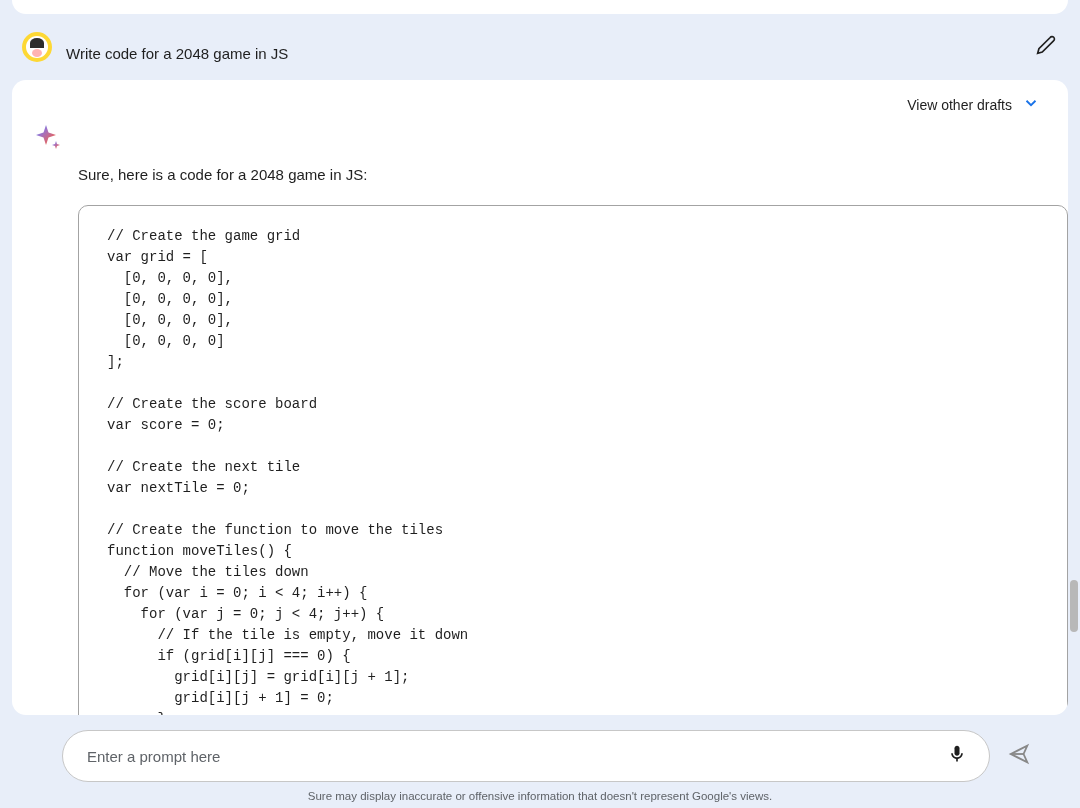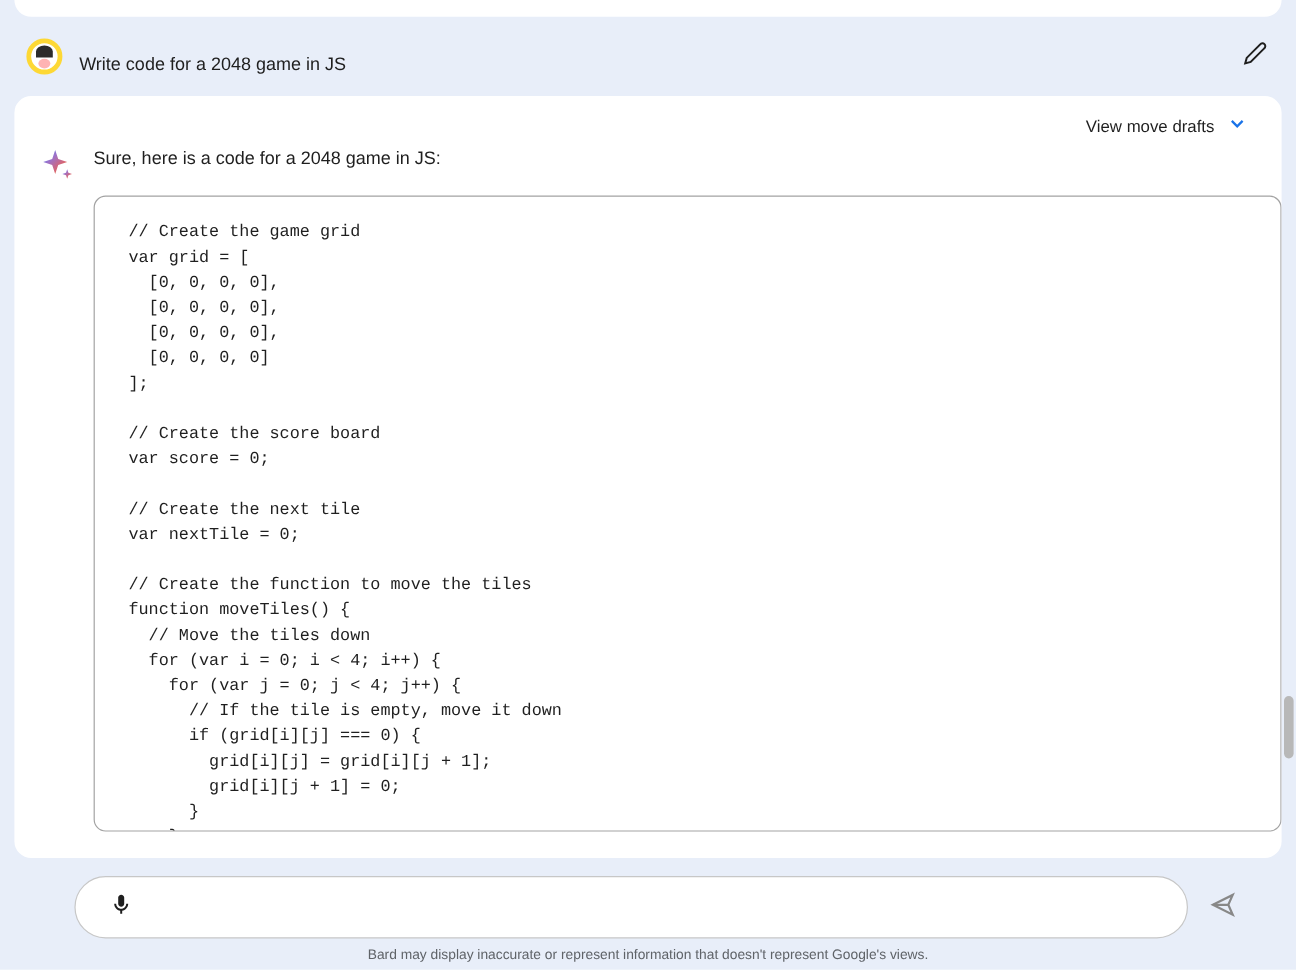--- a/index.html
+++ b/index.html
@@ -110,20 +110,21 @@
     }
     .bard-icon {
       width: 30px;
       height: 30px;
       flex-shrink: 0;
       position: relative;
     }
     .response-content {
       margin-left: 14px;
       flex: 1;
+      margin-top: 42px;
     }
     .response-intro {
       font-size: 15px;
       color: #1f1f1f;
       margin-bottom: 20px;
       line-height: 1.3;
     }
     .code-block {
       border: 1px solid #a3a3a3;
       border-radius: 10px;
@@ -210,21 +211,21 @@
   <div class="user-text">Write code for a 2048 game in JS</div>
   <div class="edit-icon">
     <svg width="20" height="20" viewBox="0 0 24 24" fill="none" stroke="currentColor" stroke-width="2">
       <path d="M17 3a2.85 2.85 0 1 1 4 4L7.5 20.5 2 22l1.5-5.5L17 3z"></path>
     </svg>
   </div>
 </div>
 
 <div class="response-card">
   <div class="view-drafts">
-    <span class="view-drafts-text">View move drafts</span>
+    <span class="view-drafts-text">View other drafts</span>
     <span class="chevron-down">
       <svg width="18" height="18" viewBox="0 0 24 24" fill="none" stroke="currentColor" stroke-width="2.5">
         <polyline points="6 9 12 15 18 9"></polyline>
       </svg>
     </span>
   </div>
   <div class="response-body">
     <div class="bard-icon">
       <svg width="28" height="28" viewBox="0 0 28 28">
         <defs>
@@ -269,28 +270,29 @@
   }</div>
     </div>
   </div>
 </div>
 
 <div class="scrollbar"></div>
 
 <div class="input-area">
   <div class="input-bar">
     <div class="input-wrapper">
+      <input class="prompt-input" type="text" placeholder="Enter a prompt here" style="">
       <span class="mic-icon">
         <svg width="20" height="20" viewBox="0 0 24 24" fill="currentColor">
           <path d="M12 14c1.66 0 3-1.34 3-3V5c0-1.66-1.34-3-3-3S9 3.34 9 5v6c0 1.66 1.34 3 3 3z"></path>
           <path d="M17 11c0 2.76-2.24 5-5 5s-5-2.24-5-5H5c0 3.53 2.61 6.43 6 6.92V21h2v-3.08c3.39-.49 6-3.39 6-6.92h-2z"></path>
         </svg>
       </span>
     </div>
     <span class="send-icon">
       <svg width="22" height="22" viewBox="0 0 24 24" fill="none" stroke="currentColor" stroke-width="2">
         <path d="M3 12 L21 3 L17 12 L21 21 L3 12 Z" fill="none"></path>
         <line x1="3" y1="12" x2="17" y2="12"></line>
       </svg>
     </span>
   </div>
-  <div class="disclaimer">Bard may display inaccurate or represent information that doesn't represent Google's views.</div>
+  <div class="disclaimer">Sure may display inaccurate or offensive information that doesn't represent Google's views.</div>
 </div>
 
 </body></html>

